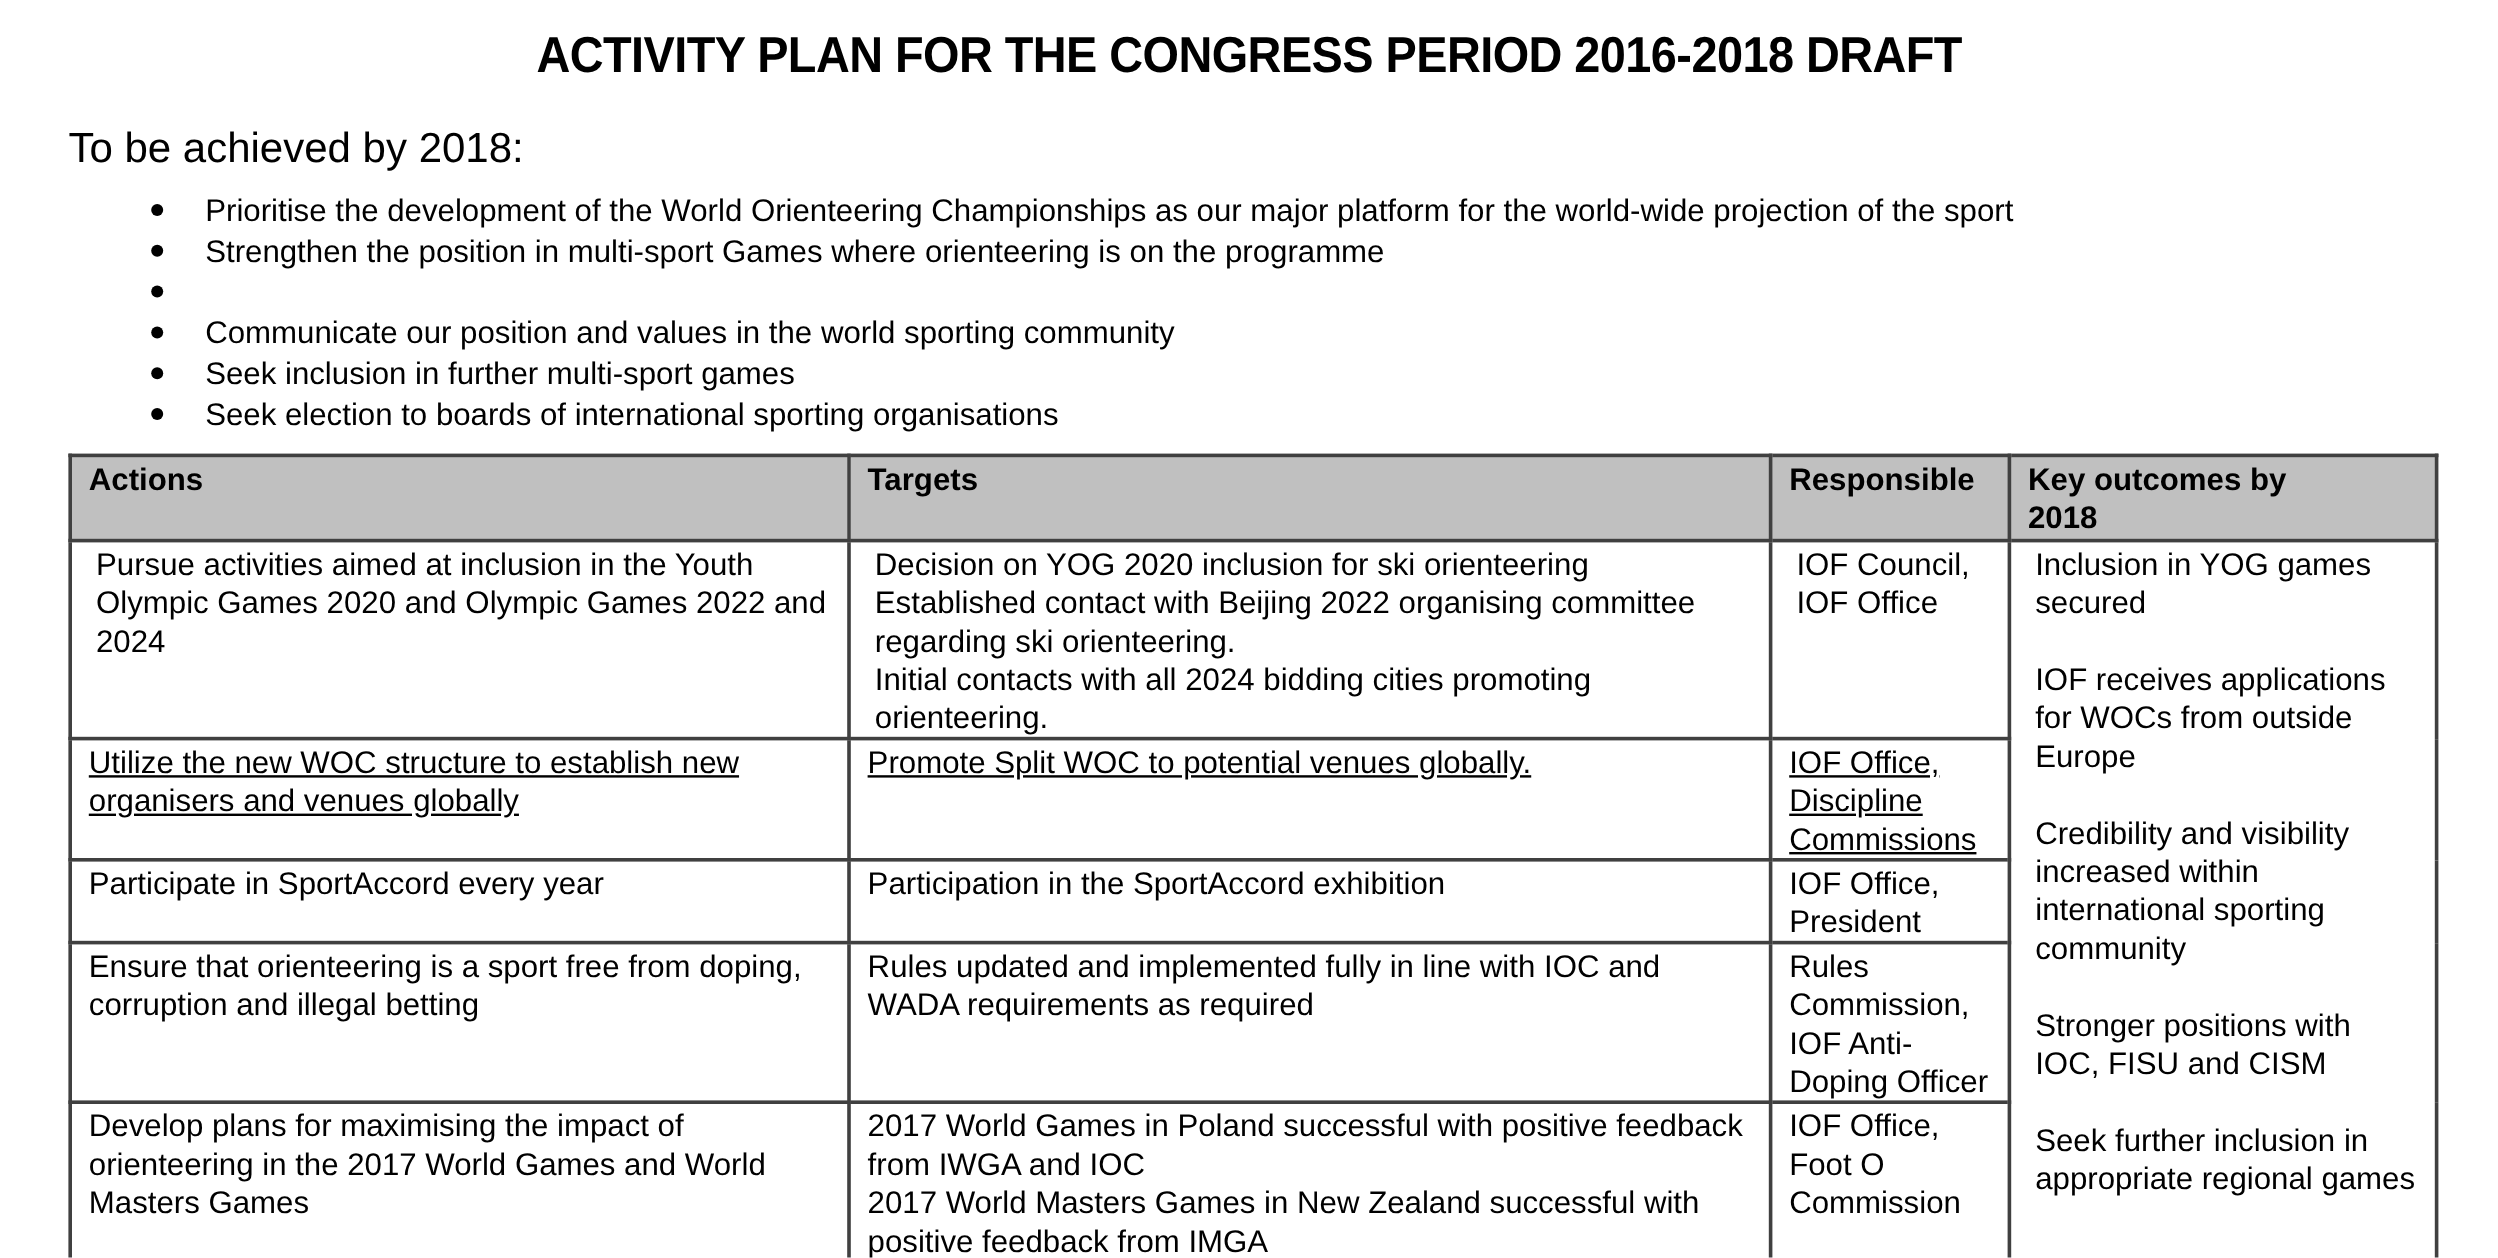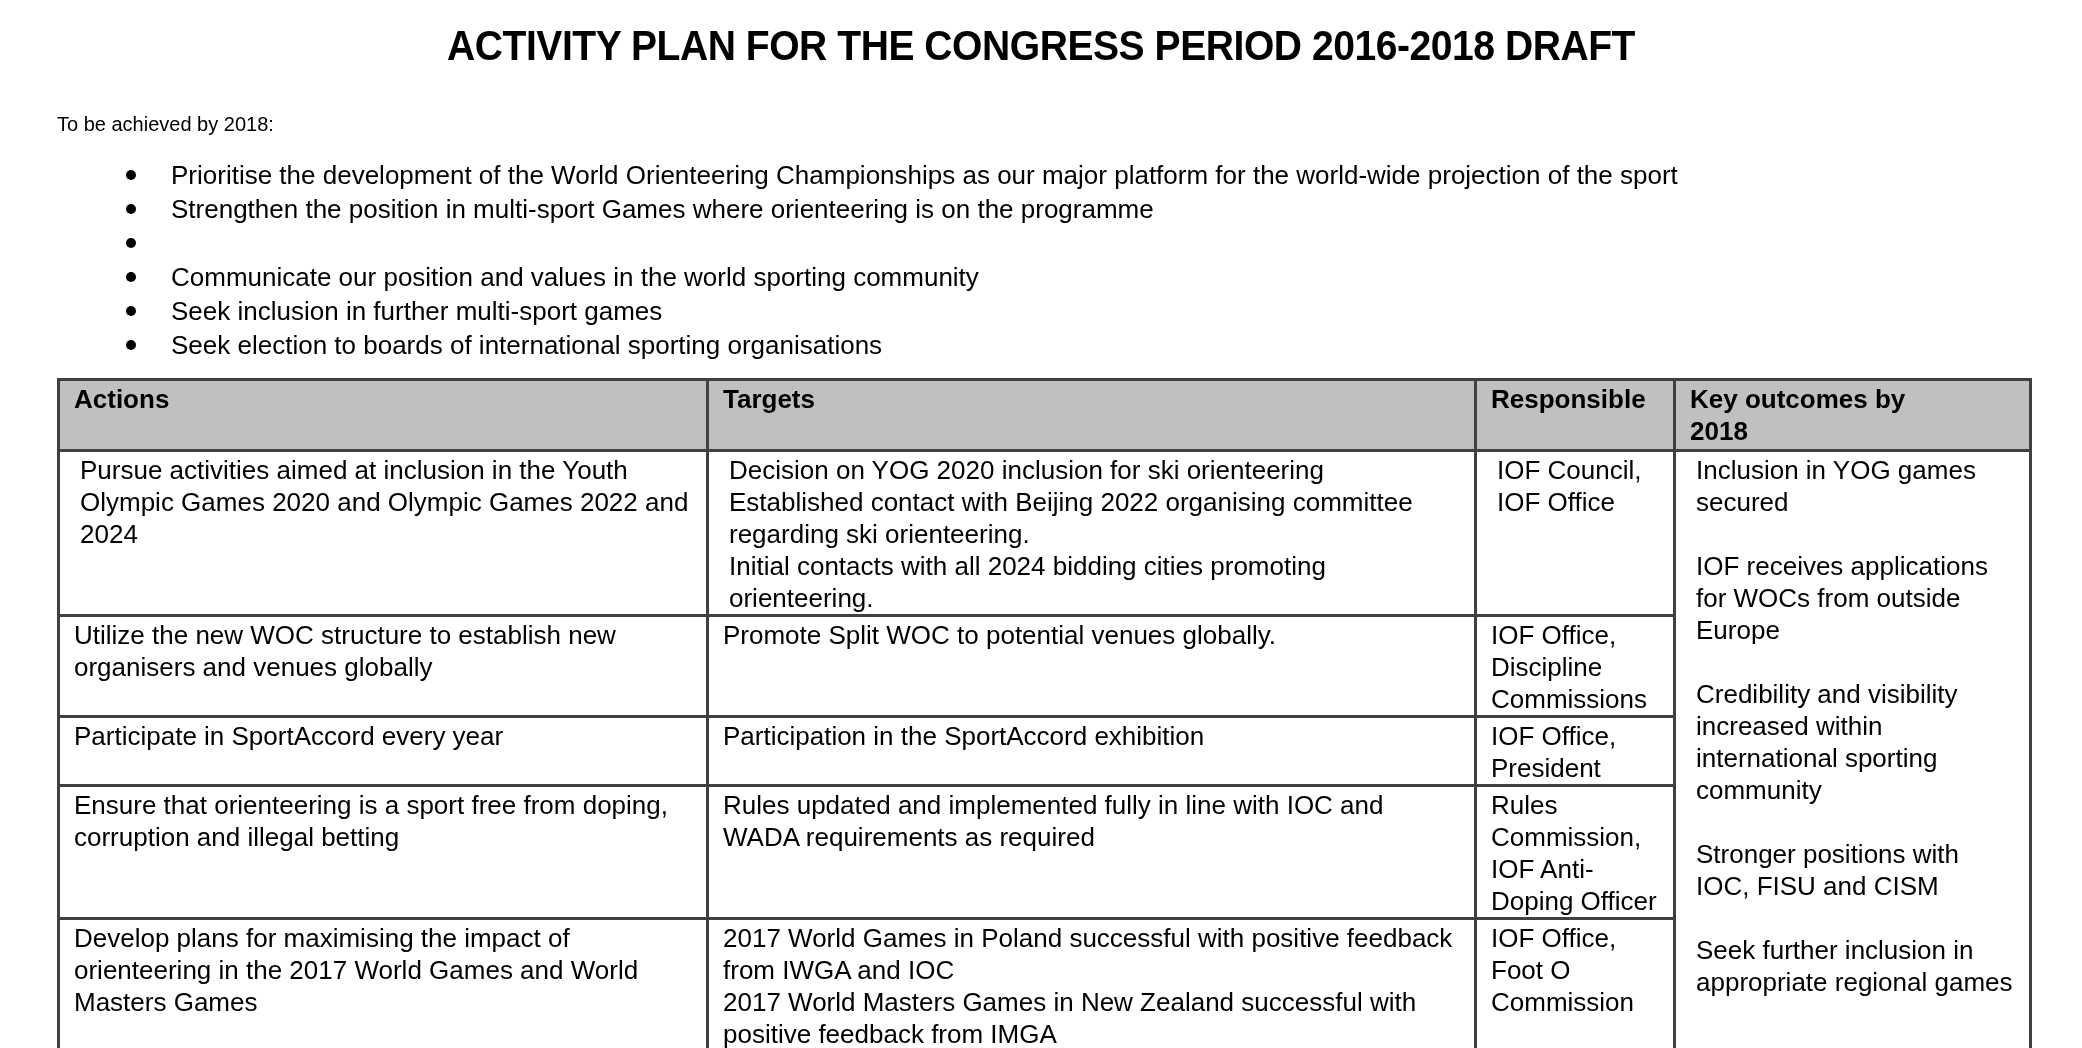--- a/index.html
+++ b/index.html
@@ -25,21 +25,21 @@
     font-size: 42px;
     letter-spacing: -0.5px;
     line-height: 56px;
     transform: scaleX(0.93);
     transform-origin: center;
   }
   .intro {
     position: absolute;
     top: 108px;
     left: 57px;
-    font-size: 20px;
+    font-size: 35px;
     line-height: 32px;
   }
   .bullets {
     position: absolute;
     top: 142px;
     left: 0;
     margin: 16px;
     padding: 0;
     list-style: none;
   }
@@ -89,21 +89,21 @@
   }
   .spacer-line {
     display: block;
     height: 32px;
   }
   col.c1 { width: 649px; }
   col.c2 { width: 768px; }
   col.c3 { width: 199px; }
   col.c4 { width: 356px; }
   tr.r1 td { height: 126px; padding-left: 20px; }
-  tr.r2 td { height: 94px; }
+  tr.r2 td { height: 94px; text-decoration: underline; }
   tr.r3 td { height: 62px; }
   tr.r4 td { height: 126px; }
   tr.r5 td { height: 126px; }
 </style>
 </head>
 <body>
 
 <div class="title">ACTIVITY PLAN FOR THE CONGRESS PERIOD 2016-2018 DRAFT</div>
 
 <div class="intro">To be achieved by 2018:</div>

